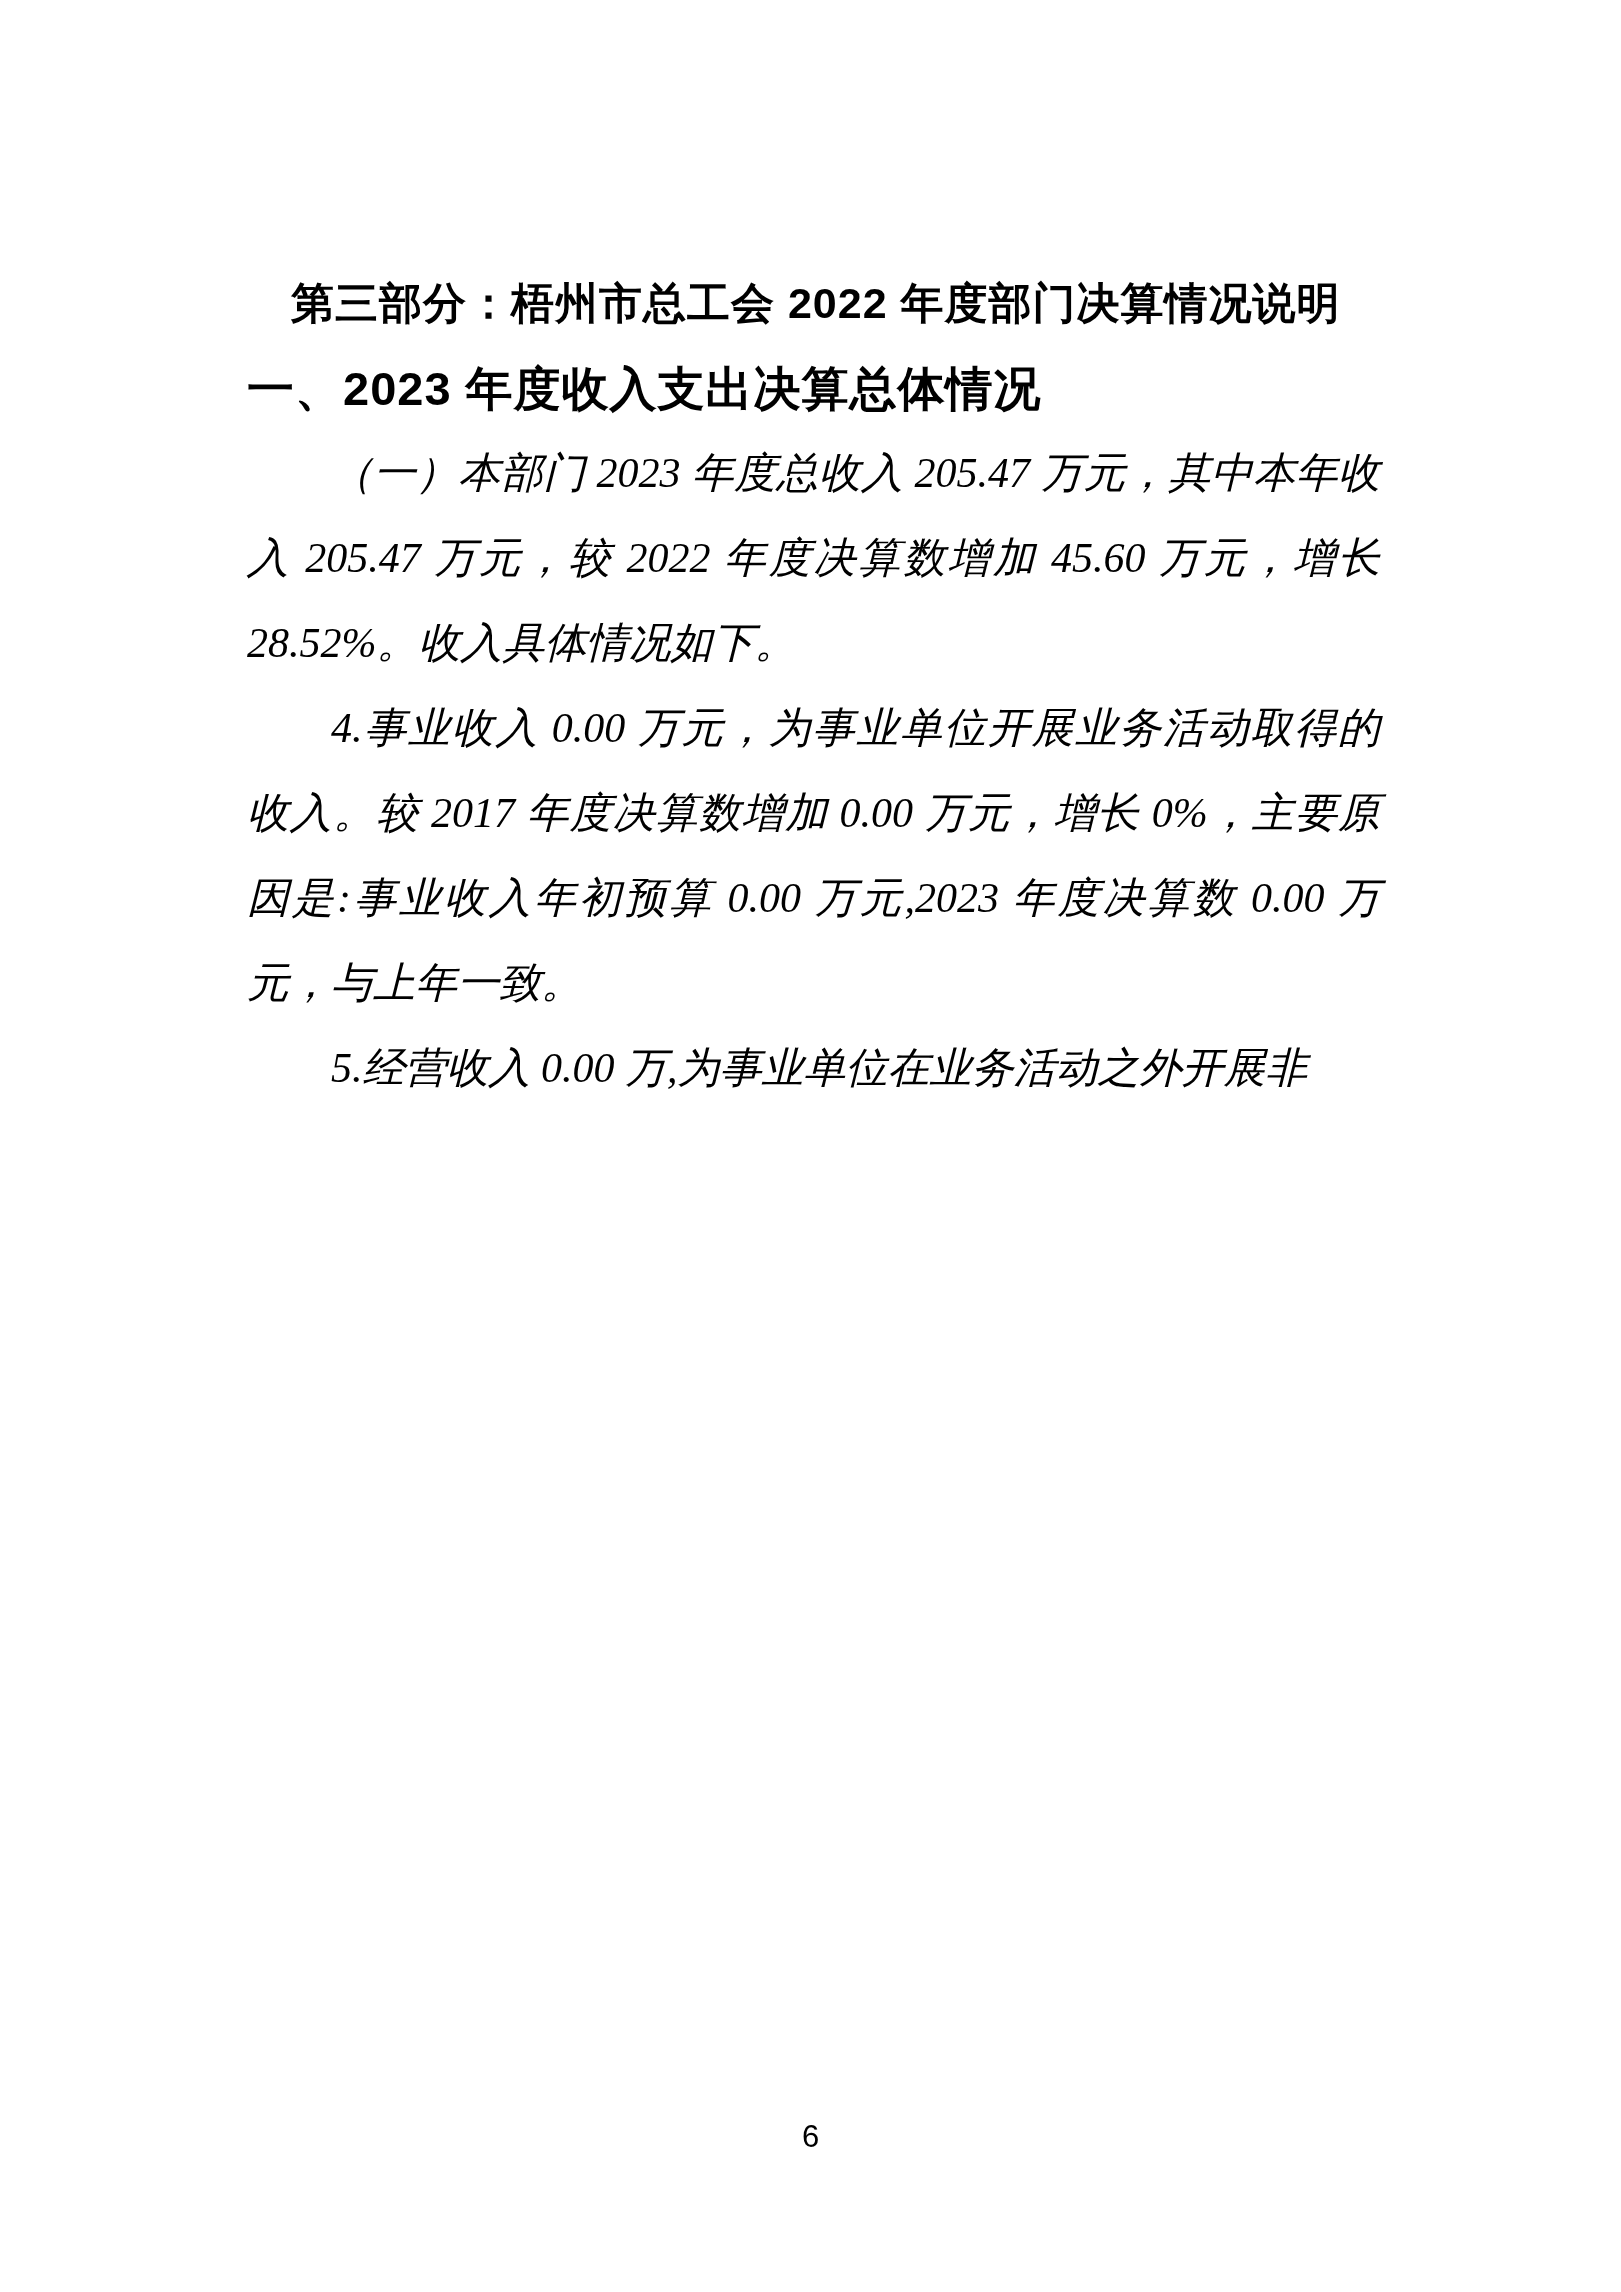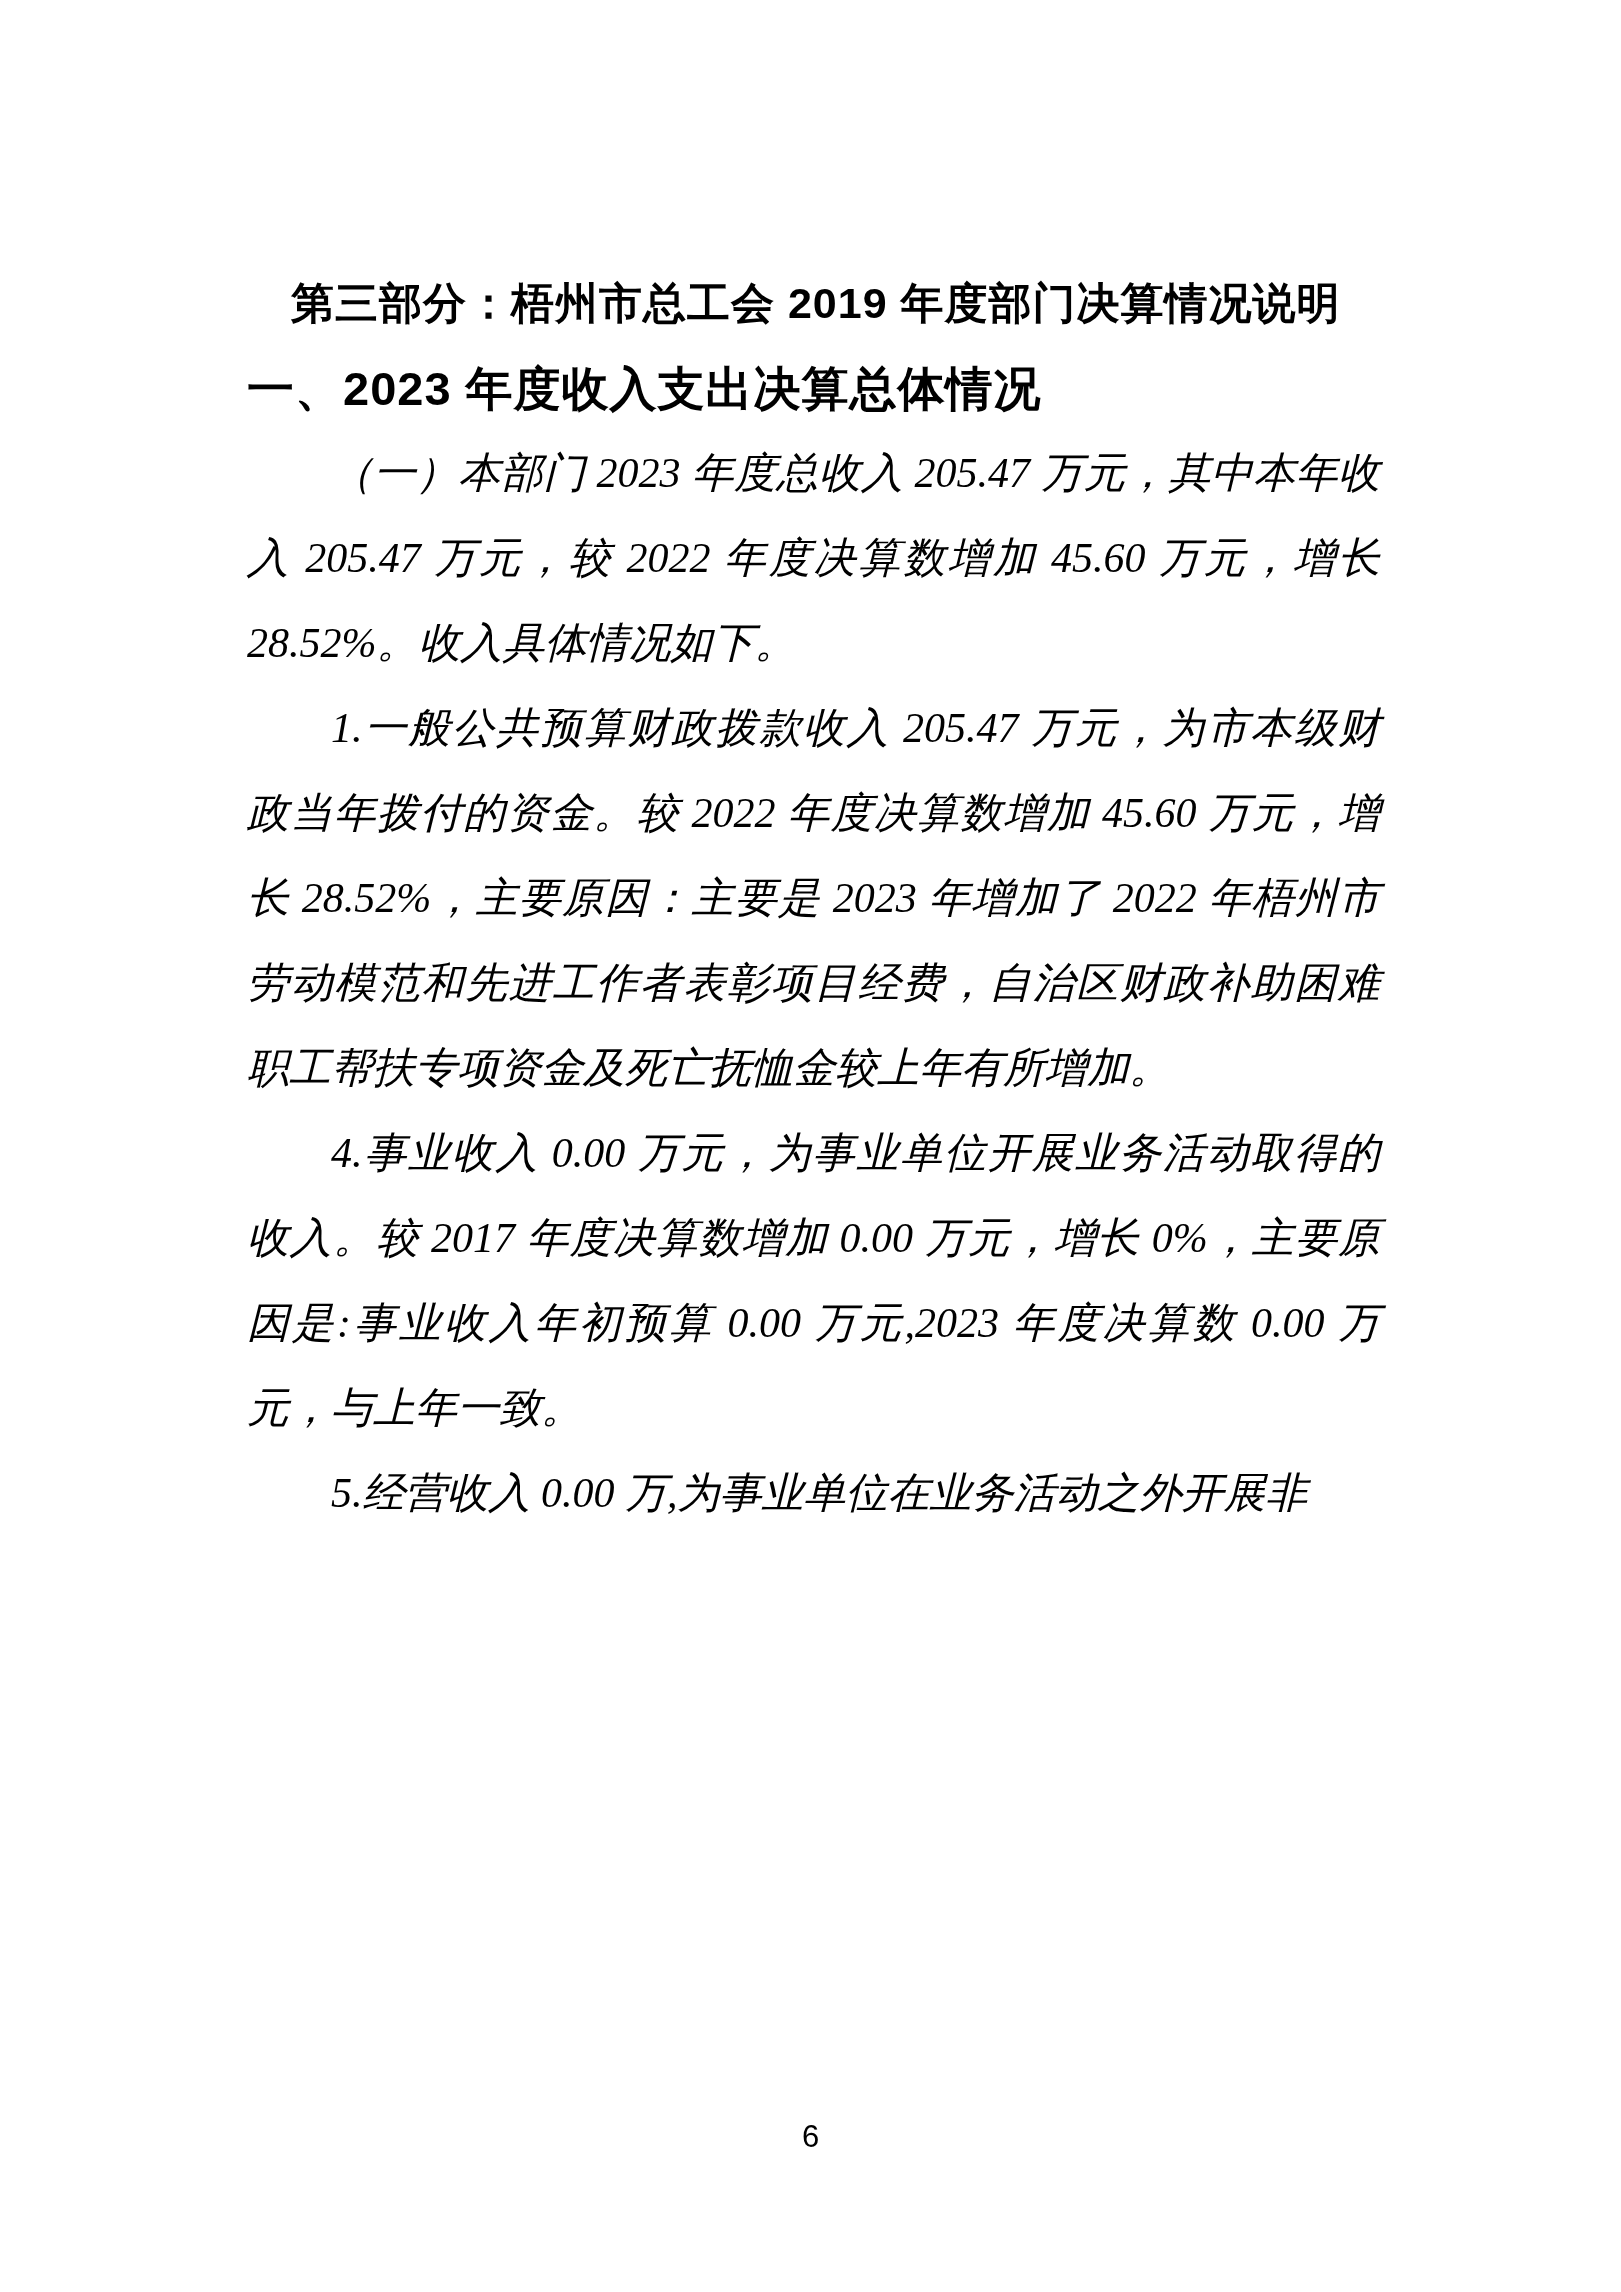--- a/index.html
+++ b/index.html
@@ -56,22 +56,21 @@
     font-family: "Liberation Sans", sans-serif;
     font-size: 31px;
     color: #000000;
   }
 </style>
 </head>
 <body>
 
 <div class="page">
   <div class="content">
-    <div class="doc-title">第三部分：梧州市总工会 2019 年度部门决算情况说明</div>
+    <div class="doc-title">第三部分：梧州市总工会 2022 年度部门决算情况说明</div>
     <div class="section-heading">一、2023 年度收入支出决算总体情况</div>
     <p class="body-para">（一）本部门 2023 年度总收入 205.47 万元，其中本年收入 205.47 万元，较 2022 年度决算数增加 45.60 万元，增长 28.52%。收入具体情况如下。</p>
-    <p class="body-para">1.一般公共预算财政拨款收入 205.47 万元，为市本级财政当年拨付的资金。较 2022 年度决算数增加 45.60 万元，增长 28.52%，主要原因：主要是 2023 年增加了 2022 年梧州市劳动模范和先进工作者表彰项目经费，自治区财政补助困难职工帮扶专项资金及死亡抚恤金较上年有所增加。</p>
     <p class="body-para">4.事业收入 0.00 万元，为事业单位开展业务活动取得的收入。较 2017 年度决算数增加 0.00 万元，增长 0%，主要原因是:事业收入年初预算 0.00 万元,2023 年度决算数 0.00 万元，与上年一致。</p>
     <p class="body-para">5.经营收入 0.00 万,为事业单位在业务活动之外开展非</p>
   </div>
   <div class="footer">6</div>
 </div>
 
 
 </body></html>

